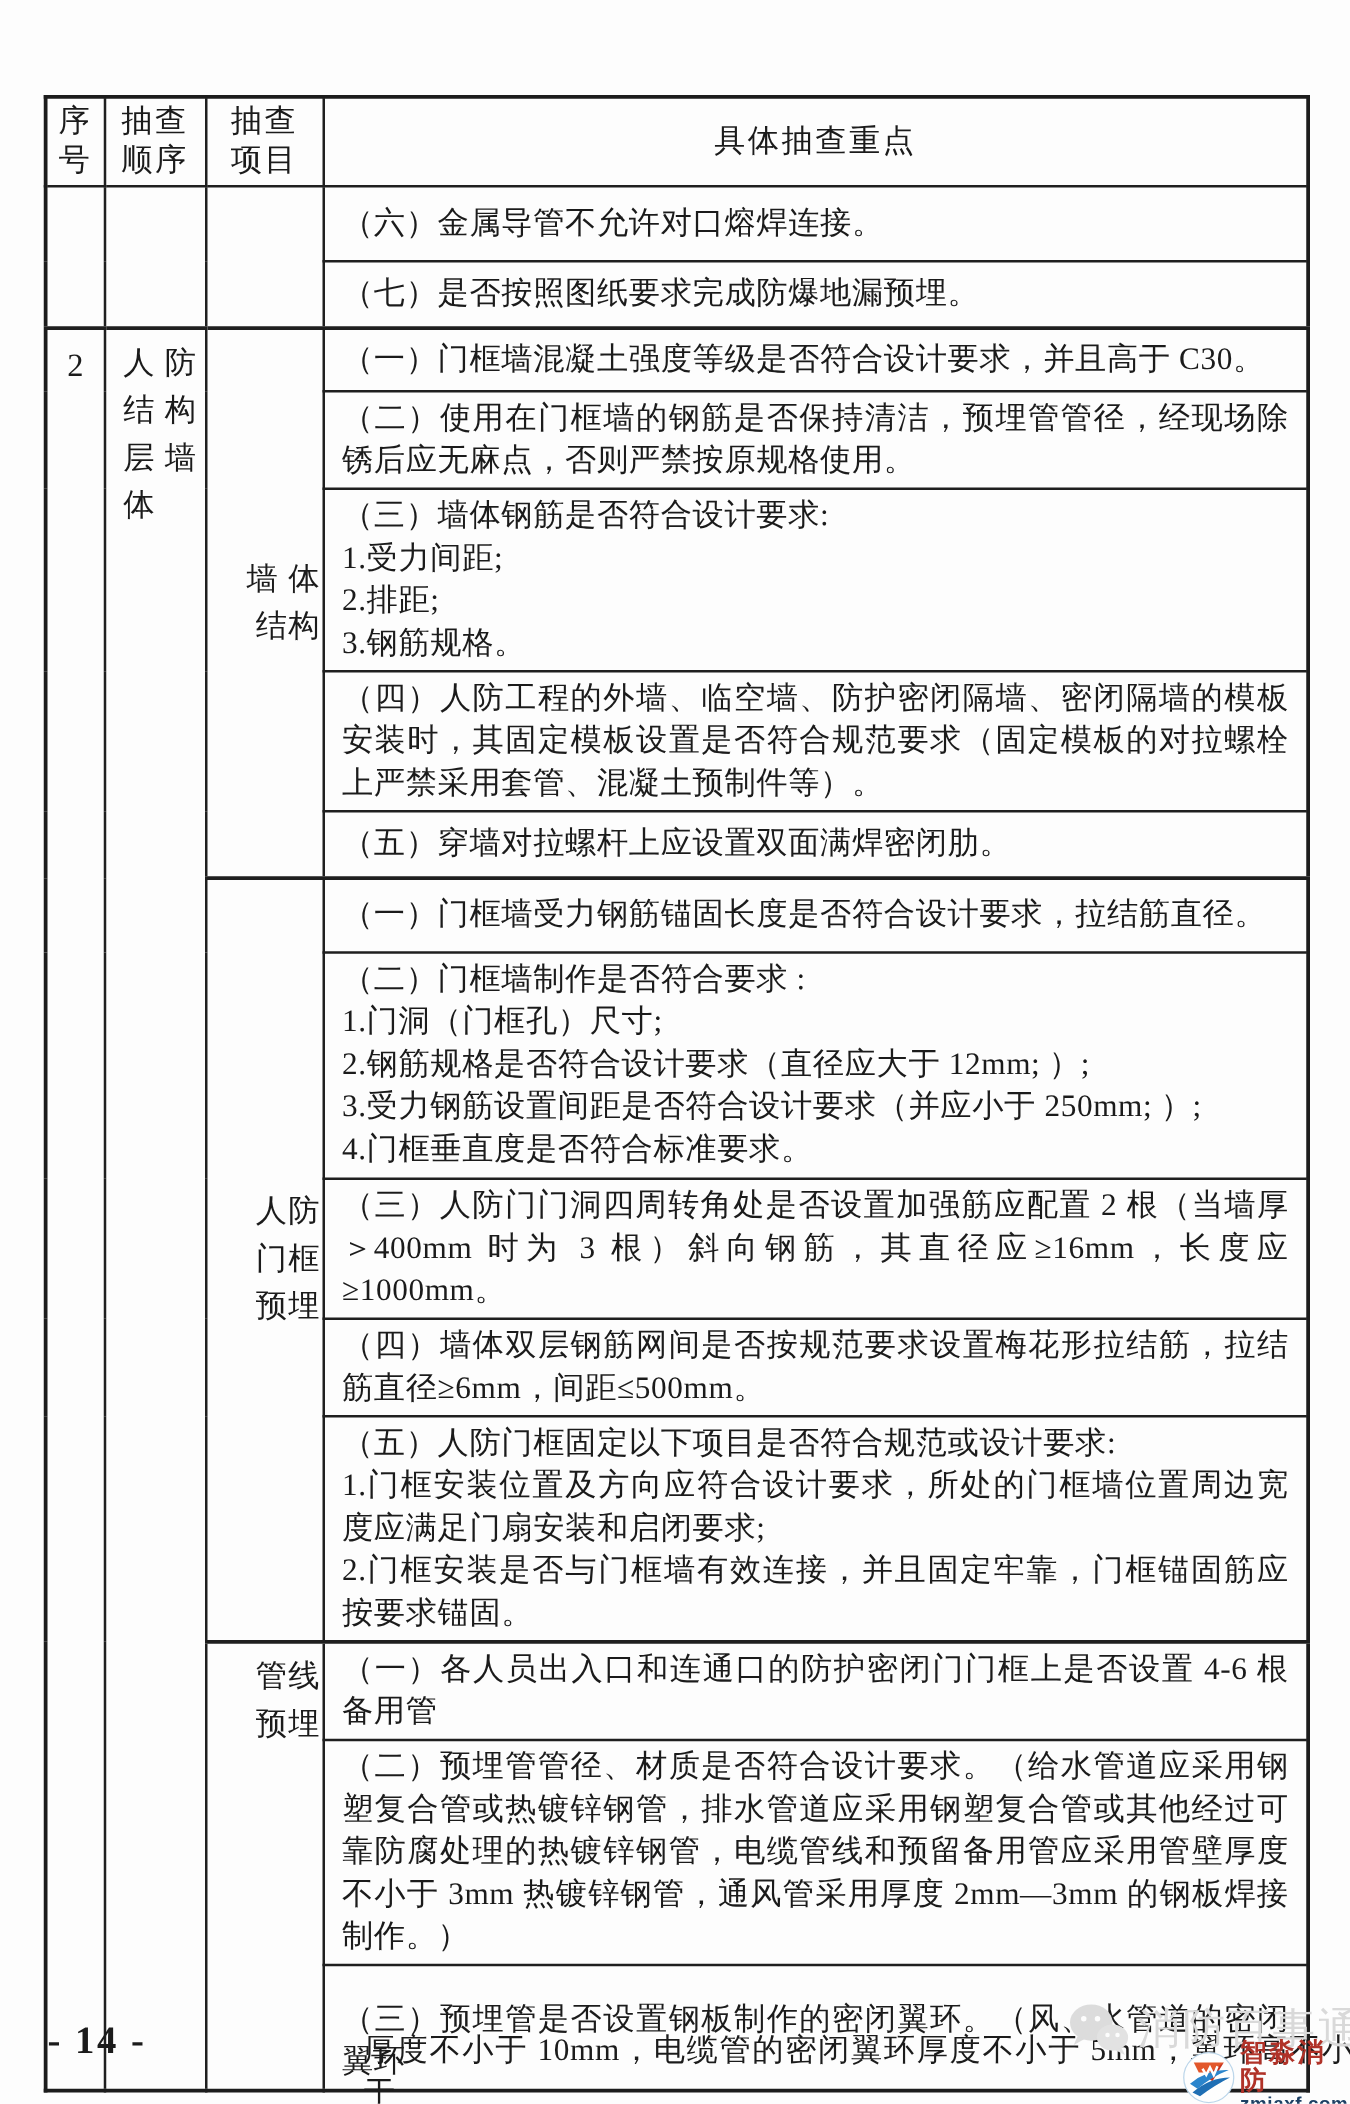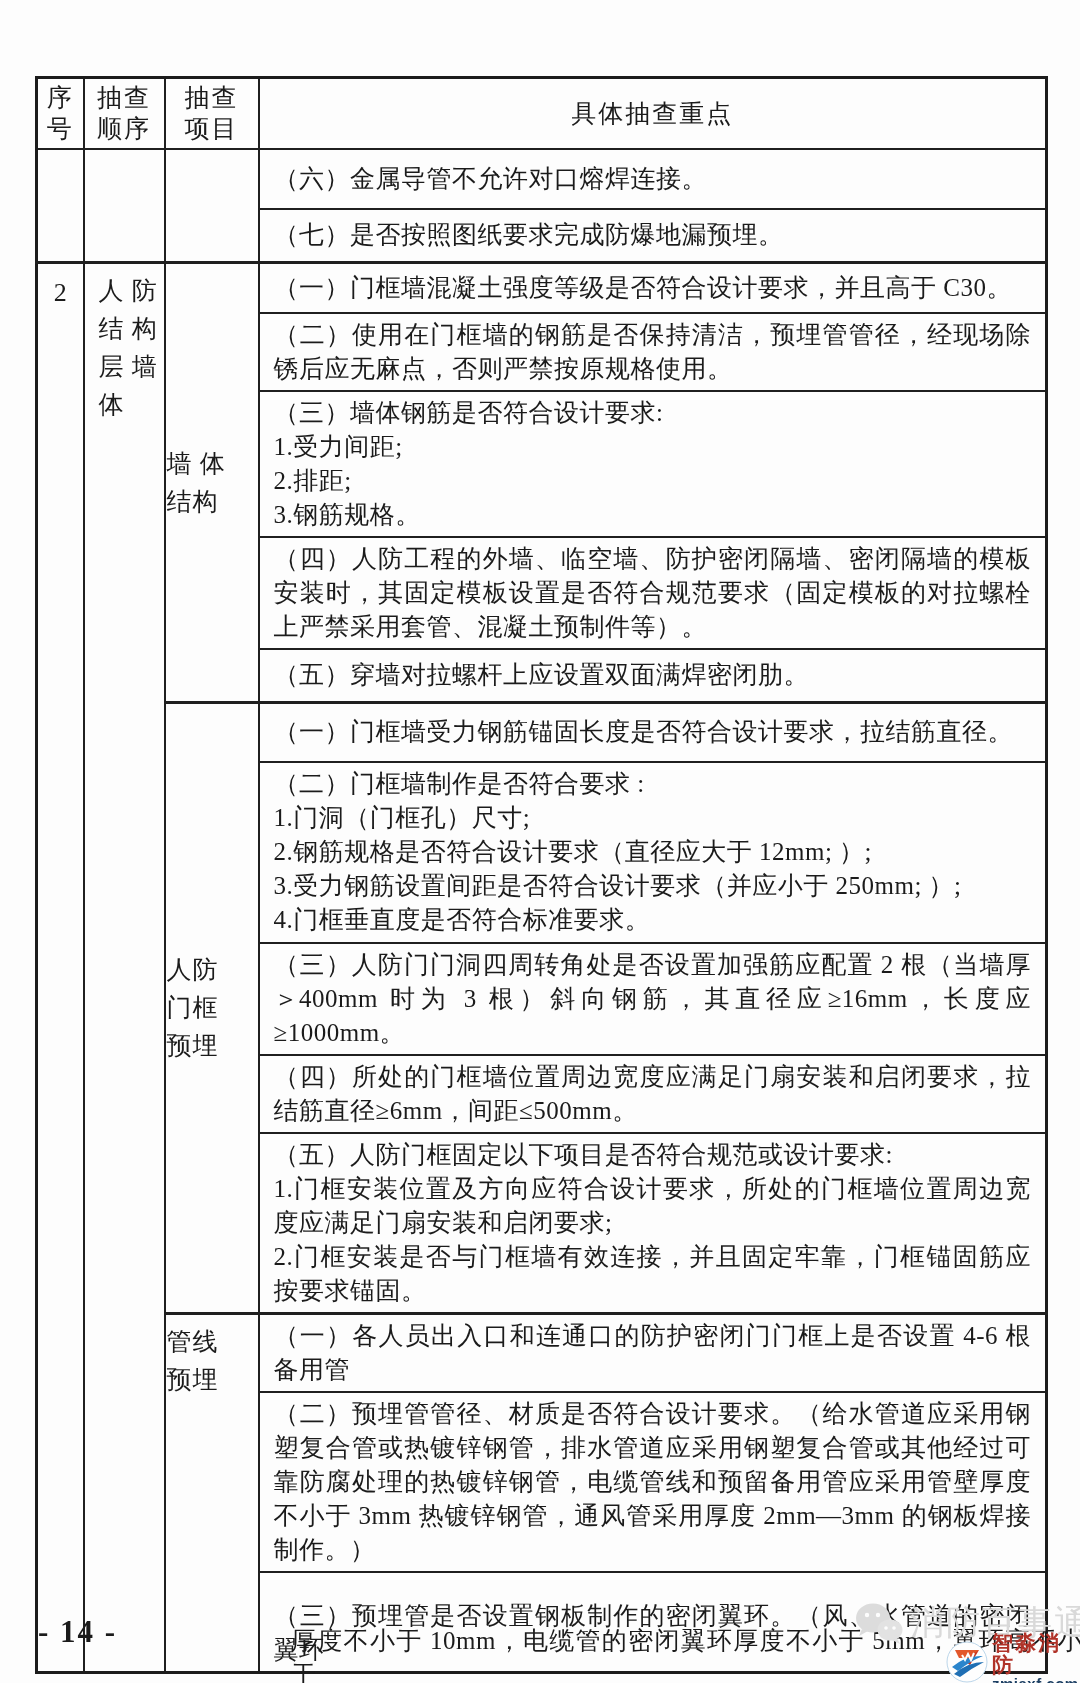--- a/index.html
+++ b/index.html
@@ -26,21 +26,21 @@
     letter-spacing:0.5px;
   }
   td.serial{
     font-size:26px;text-align:center;vertical-align:top;padding-top:14px;
   }
   td.order{
     font-size:25px;line-height:38px;vertical-align:top;
     padding:8px 0 0 14px;white-space:pre-line;letter-spacing:1px;
   }
   td.item{
-    font-size:25px;line-height:38px;text-align:left;vertical-align:middle;
+    font-size:25px;line-height:38px;text-align:right;vertical-align:middle;
     white-space:pre-line;letter-spacing:1px;
   }
   td.item-top{vertical-align:top;padding-top:8px;}
   td.pad-top{vertical-align:top;padding-top:26px;}
   tr.thick>td{border-top-width:3px;}
   
   tr.h71{height:71px;} tr.h60{height:60px;} tr.h61{height:54px;}
   tr.h50{height:50px;} tr.h75{height:75px;} tr.h137{height:137px;}
   tr.h108{height:108px;} tr.h54{height:54px;} tr.h59{height:59px;}
   tr.h181{height:181px;} tr.h76{height:76px;} tr.h65{height:65px;}
@@ -139,21 +139,21 @@
       <td class="focus">（二）门框墙制作是否符合要求 :
 1.门洞（门框孔）尺寸;
 2.钢筋规格是否符合设计要求（直径应大于 12mm; ）;
 3.受力钢筋设置间距是否符合设计要求（并应小于 250mm; ）;
 4.门框垂直度是否符合标准要求。</td>
     </tr>
     <tr class="h76">
       <td class="focus">（三）人防门门洞四周转角处是否设置加强筋应配置 2 根（当墙厚＞400mm 时为 3 根）斜向钢筋，其直径应≥16mm，长度应≥1000mm。</td>
     </tr>
     <tr class="h65">
-      <td class="focus">（四）所处的门框墙位置周边宽度应满足门扇安装和启闭要求，拉结筋直径≥6mm，间距≤500mm。</td>
+      <td class="focus">（四）墙体双层钢筋网间是否按规范要求设置梅花形拉结筋，拉结筋直径≥6mm，间距≤500mm。</td>
     </tr>
     <tr class="h179">
       <td class="focus">（五）人防门框固定以下项目是否符合规范或设计要求:
 1.门框安装位置及方向应符合设计要求，所处的门框墙位置周边宽度应满足门扇安装和启闭要求;
 2.门框安装是否与门框墙有效连接，并且固定牢靠，门框锚固筋应按要求锚固。</td>
     </tr>
 
     <tr class="h68 thick">
       <td rowspan="3" class="item item-top">管线
 预埋</td>

